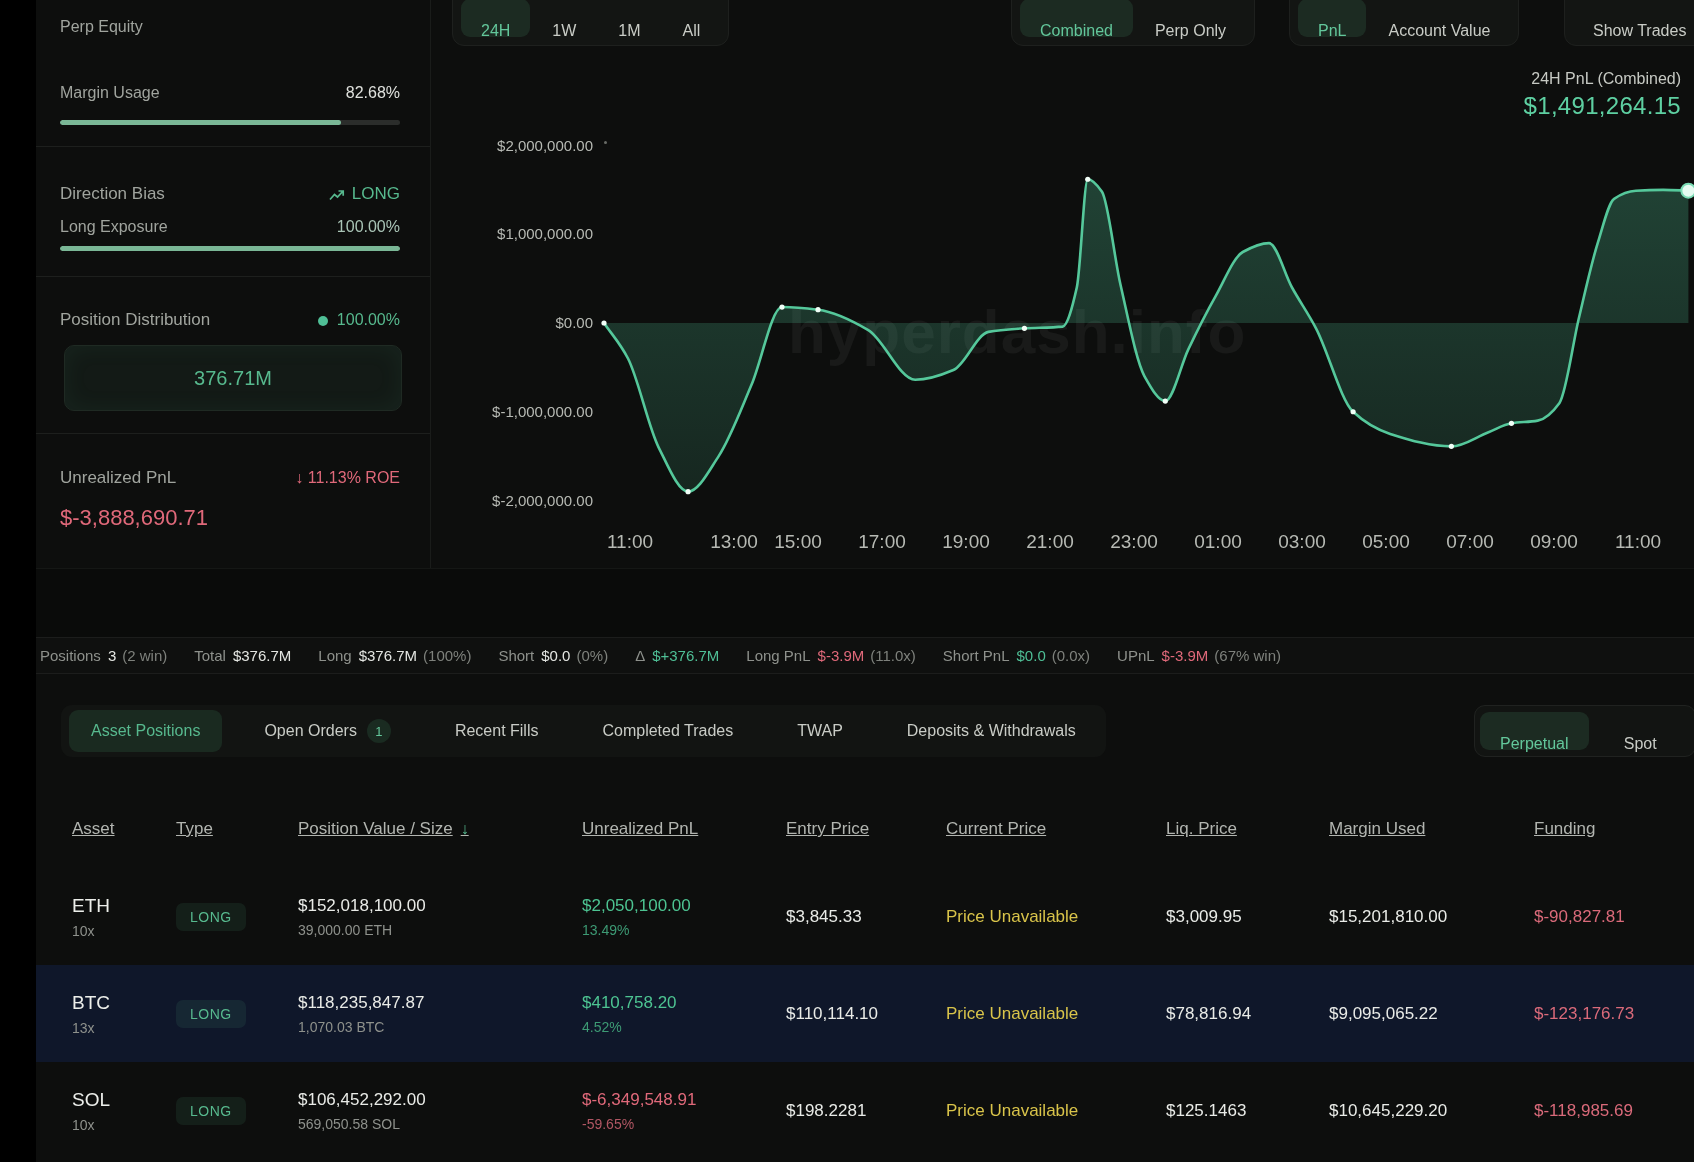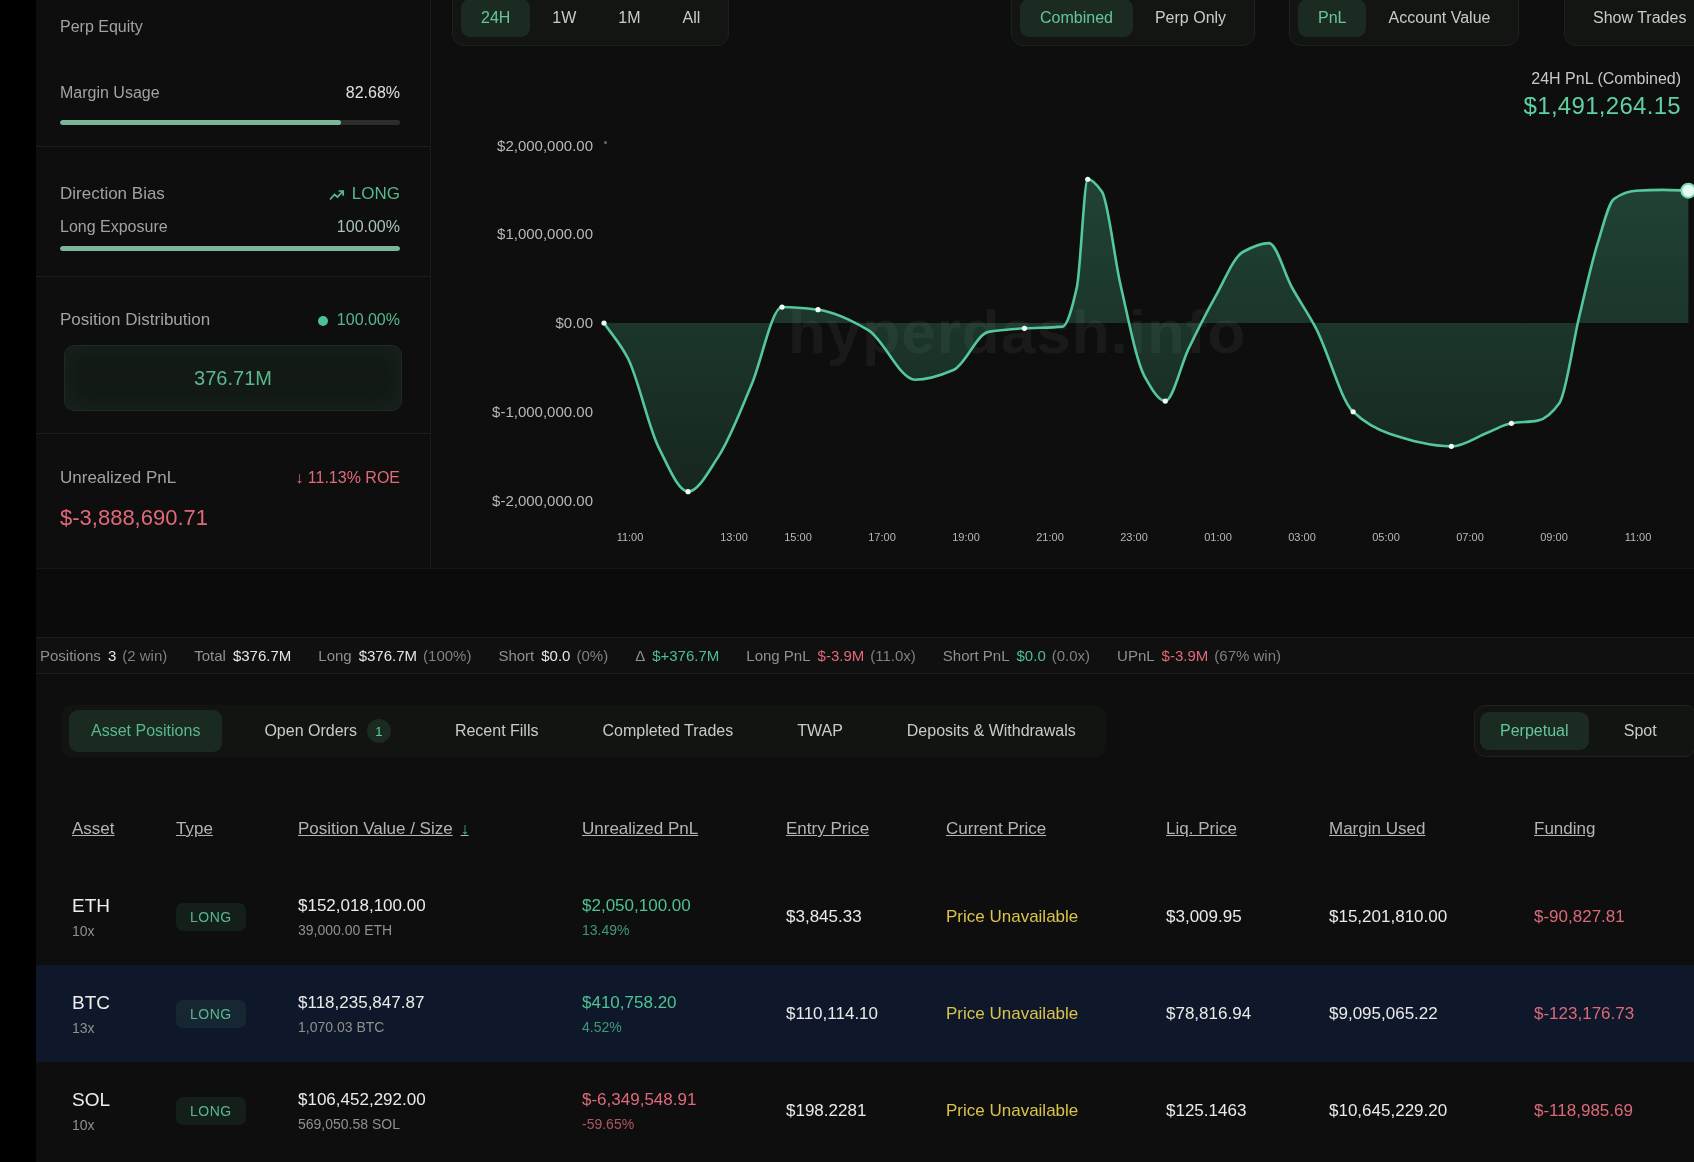--- a/index.html
+++ b/index.html
@@ -30,29 +30,29 @@
   }
   .dot-green { display:inline-block; width:10px; height:10px; border-radius:50%; background:#4fbf96; margin-right:9px; vertical-align:-1px; }
   .trend-svg { vertical-align:-2px; margin-right:7px; }
 
   
   .pill-group {
     position:absolute; top:-12px; height:58px; padding:8px;
     display:flex; align-items:flex-end; gap:2px;
     background:#131513; border:1px solid #1e201e; border-radius:12px;
   }
-  .pill { height:38px; line-height:38px; padding:0 20px; border-radius:9px; font-size:16px; color:#c9ccc6; cursor:pointer; white-space:nowrap; }
+  .pill { height:38px; line-height:38px; padding:13px 20px; border-radius:9px; font-size:16px; color:#c9ccc6; cursor:pointer; white-space:nowrap; }
   .pill.active { background:#1c2b22; color:#63c79b; }
   .pnl-head-label { position:absolute; right:49px; top:70px; font-size:16px; color:#c6c9c3; }
   .pnl-head-value { position:absolute; right:49px; top:92px; font-size:24px; color:#5ed0a2; letter-spacing:.3px; }
 
   
   #chart-svg { position:absolute; left:0; top:0; }
   .ytick { position:absolute; left:380px; width:177px; text-align:right; font-size:15px; color:#b7bab4; }
-  .xtick { position:absolute; top:531px; width:64px; text-align:center; font-size:11px; color:#b7bab4; }
+  .xtick { position:absolute; top:531px; width:64px; text-align:center; font-size:19px; color:#b7bab4; }
   #watermark {
     position:absolute; left:752px; top:296px; font-size:62px; font-weight:600;
     color:rgba(235,240,235,.055); letter-spacing:1px; white-space:nowrap; pointer-events:none;
   }
   #ymax-dot { position:absolute; left:568px; top:141px; width:3px; height:3px; border-radius:50%; background:#686b66; }
 
   
   #gap-strip { position:absolute; left:0; top:568px; width:1694px; height:69px; background:#0a0b0a; border-top:1px solid #151715; }
   #summary-bar {
     position:absolute; left:0; top:637px; width:1694px; height:37px;

